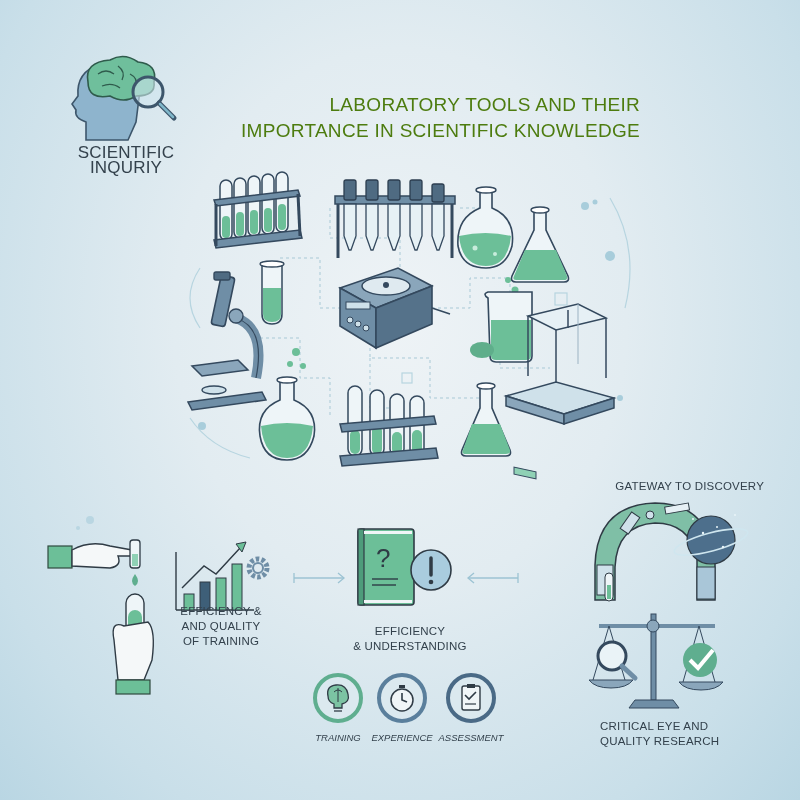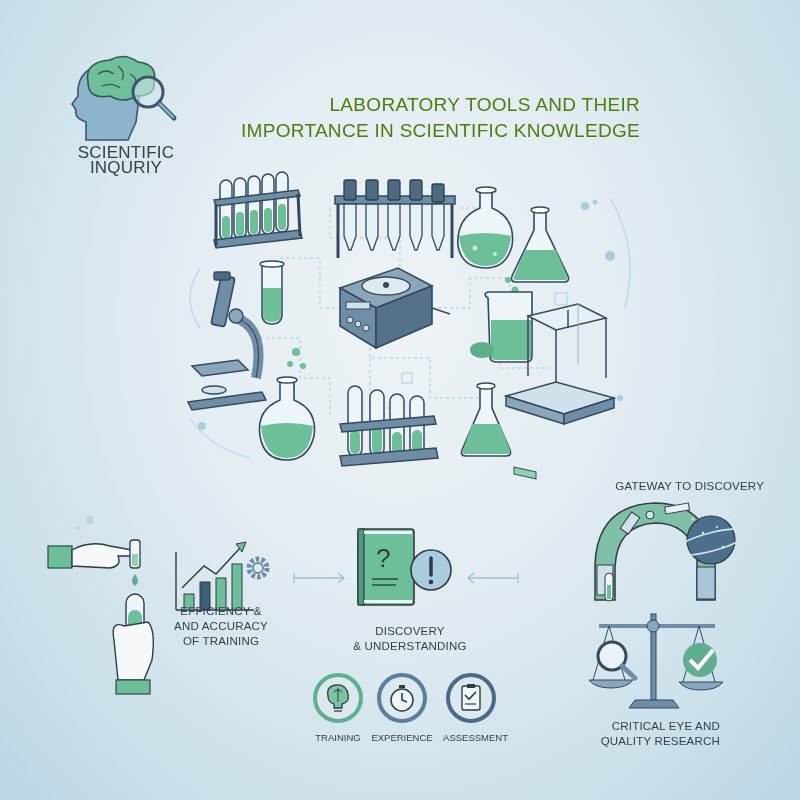--- a/index.html
+++ b/index.html
@@ -9,21 +9,21 @@
     font-family: "Liberation Sans", sans-serif;
     color:#2f3b45;
   }
   .abs { position:absolute; }
   .title {
     left:200px; top:92px; width:440px; text-align:right;
     font-size:19px; line-height:26px; letter-spacing:0.3px; color:#4d7c0f;
   }
   .title span { display:block; }
   .caption { font-size:11.5px; letter-spacing:0.2px; color:#33414c; text-align:center; line-height:15px; }
-  .cap-sm { font-size:9.5px; color:#33414c; text-align:center; }
+  .cap-sm { font-size:9.5px; color:#33414c; text-align:center;font-style:italic; }
   svg { overflow:visible; }
 </style>
 </head>
 <body>
 
 <div class="abs" style="left:66px;top:52px;width:120px;height:100px;">
   <svg width="120" height="90" viewBox="0 0 120 90">
     <path d="M20 88 L20 70 Q8 66 10 58 L6 52 L12 44 Q10 20 34 12 Q62 4 76 22 L70 70 L62 88 Z" fill="#8eb4cd" stroke="#3d566b" stroke-width="1.6"></path>
     <path d="M22 30 Q18 10 44 8 Q58 0 72 10 Q92 12 88 30 Q90 44 70 44 Q58 52 44 44 Q22 48 22 30 Z" fill="#6fbf9c" stroke="#2f5b4c" stroke-width="1.6"></path>
     <path d="M32 22 Q40 16 48 22 M52 14 Q60 20 56 28 M36 34 Q46 30 54 36 M64 22 Q72 26 70 34" fill="none" stroke="#2f5b4c" stroke-width="1.3"></path>
@@ -230,21 +230,21 @@
     <polyline points="142,78 164,56 176,64 200,38" fill="none" stroke="#2f3b45" stroke-width="1.4"></polyline>
     <polygon points="196,34 206,32 202,42" fill="#6cbf98" stroke="#2f3b45"></polygon>
   </g>
   <g>
     <circle cx="218" cy="58" r="9" fill="none" stroke="#6f8ea6" stroke-width="5" stroke-dasharray="3.5 2.2"></circle>
     <circle cx="218" cy="58" r="5" fill="none" stroke="#6f8ea6" stroke-width="2"></circle>
   </g>
 </svg>
 <div class="abs caption" style="left:166px;top:604px;width:110px;">
   <div>EFFICIENCY &amp;</div>
-  <div>AND ACCURACY</div>
+  <div>AND QUALITY</div>
   <div>OF TRAINING</div>
 </div>
 
 <svg class="abs" style="left:292px;top:572px;" width="56" height="12">
   <line x1="2" y1="6" x2="52" y2="6" stroke="#9cc3d3" stroke-width="1.3"></line>
   <line x1="2" y1="1" x2="2" y2="11" stroke="#9cc3d3" stroke-width="1.3"></line>
   <polyline points="46,1 52,6 46,11" fill="none" stroke="#9cc3d3" stroke-width="1.3"></polyline>
 </svg>
 <svg class="abs" style="left:464px;top:572px;" width="56" height="12">
   <line x1="4" y1="6" x2="54" y2="6" stroke="#9cc3d3" stroke-width="1.3"></line>
@@ -258,21 +258,21 @@
   <rect x="8" y="4" width="48" height="3" fill="#f0f5f7"></rect>
     <rect x="8" y="73" width="48" height="3" fill="#f0f5f7"></rect>
   <text x="20" y="40" font-family="Liberation Sans, sans-serif" font-size="26" fill="#2f3b45">?</text>
   <line x1="16" y1="52" x2="42" y2="52" stroke="#2f3b45" stroke-width="1.4"></line>
   <line x1="16" y1="58" x2="40" y2="58" stroke="#2f3b45" stroke-width="1.4"></line>
   <circle cx="75" cy="43" r="20" fill="#a9ccde" stroke="#2f3b45" stroke-width="1.6"></circle>
   <line x1="75" y1="31" x2="75" y2="48" stroke="#2f3b45" stroke-width="3.5" stroke-linecap="round"></line>
   <circle cx="75" cy="55" r="2.3" fill="#2f3b45"></circle>
 </svg>
 <div class="abs caption" style="left:340px;top:624px;width:140px;">
-  <div>DISCOVERY</div>
+  <div>EFFICIENCY</div>
   <div>&amp; UNDERSTANDING</div>
 </div>
 
 <div class="abs" style="left:308px;top:672px;width:60px;">
   <svg width="52" height="52" viewBox="0 0 52 52" style="display:block;margin:0 auto;">
     <circle cx="26" cy="26" r="23" fill="#dbe9ef" stroke="#5fae8f" stroke-width="4"></circle>
     <path d="M16 24 Q14 14 24 13 Q34 12 36 22 Q38 30 30 32 V36 H22 V32 Q16 30 16 24 Z" fill="#7cc3a3" stroke="#2f3b45" stroke-width="1.3"></path>
     <line x1="22" y1="39" x2="30" y2="39" stroke="#2f3b45" stroke-width="1.3"></line>
     <path d="M22 20 Q26 16 30 20 M26 16 V30" fill="none" stroke="#2f3b45" stroke-width="1"></path>
   </svg>
@@ -288,21 +288,21 @@
   <div class="cap-sm" style="margin-top:8px;">EXPERIENCE</div>
 </div>
 <div class="abs" style="left:434px;top:672px;width:74px;">
   <svg width="52" height="52" viewBox="0 0 52 52" style="display:block;margin:0 auto;">
     <circle cx="26" cy="26" r="23" fill="#dbe9ef" stroke="#4a6a86" stroke-width="4"></circle>
     <rect x="17" y="14" width="18" height="24" rx="2" fill="#f0f5f7" stroke="#2f3b45" stroke-width="1.4"></rect>
     <rect x="22" y="12" width="8" height="4" fill="#2f3b45"></rect>
     <polyline points="20,23 24,27 31,20" fill="none" stroke="#2f3b45" stroke-width="1.6"></polyline>
     <line x1="20" y1="32" x2="31" y2="32" stroke="#2f3b45" stroke-width="1.2"></line>
   </svg>
-  <div class="cap-sm" style="margin-top:8px;text-align:right;">ASSESSMENT</div>
+  <div class="cap-sm" style="margin-top:8px;">ASSESSMENT</div>
 </div>
 
 <div class="abs caption" style="left:578px;top:479px;width:150px;text-align:right;margin-left:36px;">GATEWAY TO DISCOVERY</div>
 <svg class="abs" style="left:585px;top:495px;" width="170" height="110" viewBox="0 0 170 110">
   <path d="M10 105 L10 70 Q12 10 70 8 Q120 8 130 60 L130 105 H112 L112 62 Q104 28 70 28 Q32 30 30 72 L30 105 Z" fill="#7fbfa6" stroke="#2f3b45" stroke-width="1.5"></path>
   <rect x="40" y="18" width="10" height="20" transform="rotate(35 45 28)" fill="#cfe1ea" stroke="#2f3b45"></rect>
   <circle cx="65" cy="20" r="4" fill="#cfe1ea" stroke="#2f3b45"></circle>
   <rect x="80" y="10" width="24" height="7" transform="rotate(-10 92 13)" fill="#e6f0f5" stroke="#2f3b45"></rect>
   <rect x="12" y="70" width="16" height="30" fill="#cfe1ea" stroke="#2f3b45"></rect>
   <rect x="20" y="78" width="8" height="28" rx="4" fill="#eef5f8" stroke="#2f3b45"></rect>
@@ -332,16 +332,16 @@
   <path d="M94 72 H138 Q132 80 116 80 Q100 80 94 72 Z" fill="#8aa6bb" stroke="#34495e"></path>
   <g>
     <circle cx="27" cy="46" r="14" fill="#eaf3f7" stroke="#34495e" stroke-width="3"></circle>
     <line x1="37" y1="56" x2="50" y2="68" stroke="#6f8ea6" stroke-width="5" stroke-linecap="round"></line>
   </g>
   <g>
     <circle cx="115" cy="50" r="17" fill="#5fae8f"></circle>
     <polyline points="105,50 113,58 128,40" fill="none" stroke="#ffffff" stroke-width="4"></polyline>
   </g>
 </svg>
-<div class="abs caption" style="left:600px;top:719px;width:120px;text-align:right;">
+<div class="abs caption" style="left:600px;top:719px;width:120px;text-align:left;">
   <div>CRITICAL EYE AND</div>
   <div>QUALITY RESEARCH</div>
 </div>
 
 </body></html>

